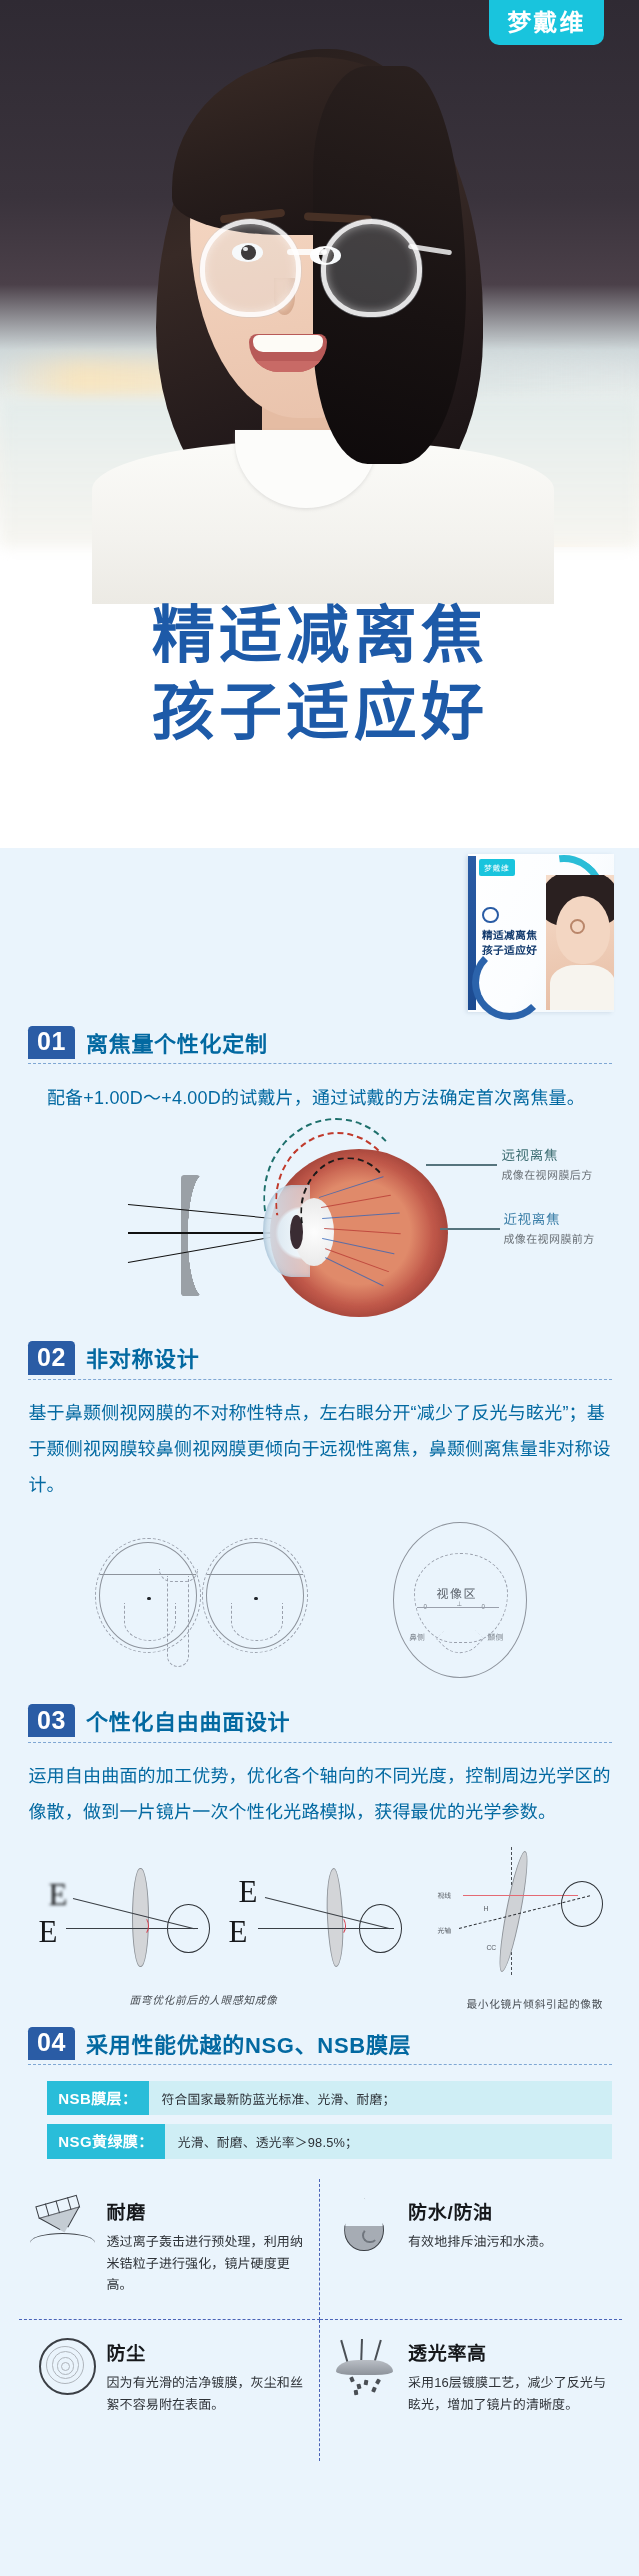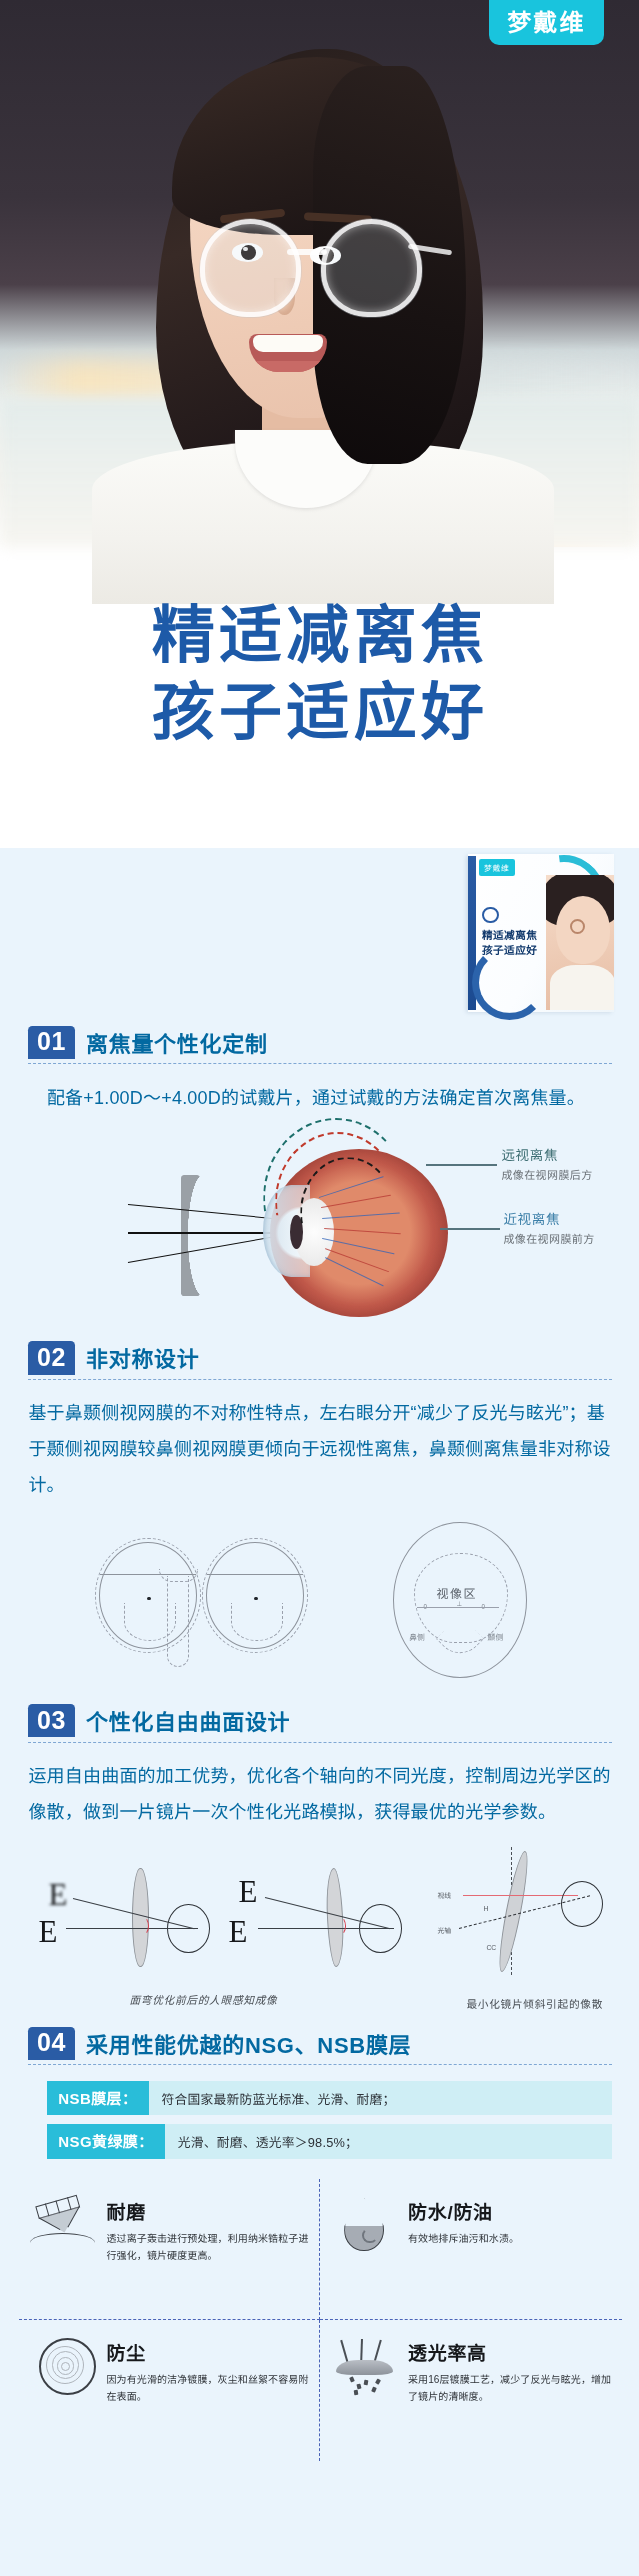--- a/index.html
+++ b/index.html
@@ -241,21 +241,21 @@
     margin:20px 18.5px 0;
     display:grid;grid-template-columns:1fr 1fr;
   }
   .feat{display:flex;align-items:flex-start;padding:15.6px 10px;box-sizing:border-box;min-height:141px;}
   .feat.tl{border-right:1.4px dashed #4a63b8;border-bottom:1.4px dashed #4a63b8;}
   .feat.tr{border-bottom:1.4px dashed #4a63b8;}
   .feat.bl{border-right:1.4px dashed #4a63b8;}
   .ficon{width:68px;height:65px;flex:0 0 68px;position:relative;margin-right:10px;}
   .ftxt{flex:1;padding-top:2.8px;}
   .ftitle{font-size:19px;font-weight:bold;color:#16181b;letter-spacing:0.7px;margin-bottom:7.1px;}
-  .fdesc{font-size:10px;color:#2f3338;line-height:1.65;letter-spacing:0.1px;}
+  .fdesc{font-size:13px;color:#2f3338;line-height:1.65;letter-spacing:0.1px;}
 
   
   .ic-diamond{position:absolute;left:10px;top:5.7px;width:43px;height:33px;transform:rotate(-16deg);}
   .ic-diamond .top{position:absolute;left:0;top:0;width:43px;height:12.8px;border:1.3px solid #3b3f45;box-sizing:border-box;}
   .ic-diamond .bot{position:absolute;left:0;top:12px;width:0;height:0;border-left:21.3px solid transparent;border-right:21.3px solid transparent;border-top:21.3px solid rgba(150,155,162,.45);}
   .ic-diamond .botline{position:absolute;left:0;top:12px;width:43px;height:21.3px;}
   .ic-diamond .botline::before{content:"";position:absolute;left:0;top:0;width:1.3px;height:24px;background:#3b3f45;transform-origin:top;transform:rotate(-45deg);}
   .ic-diamond .botline::after{content:"";position:absolute;right:0;top:0;width:1.3px;height:24px;background:#3b3f45;transform-origin:top;transform:rotate(45deg);}
   .ic-diamond i{position:absolute;background:#3b3f45;width:1px;}
   .ic-surface{position:absolute;left:1.4px;bottom:7.1px;width:65px;height:18.5px;border-top:1.3px solid #3b3f45;border-radius:50% 50% 0 0;}

